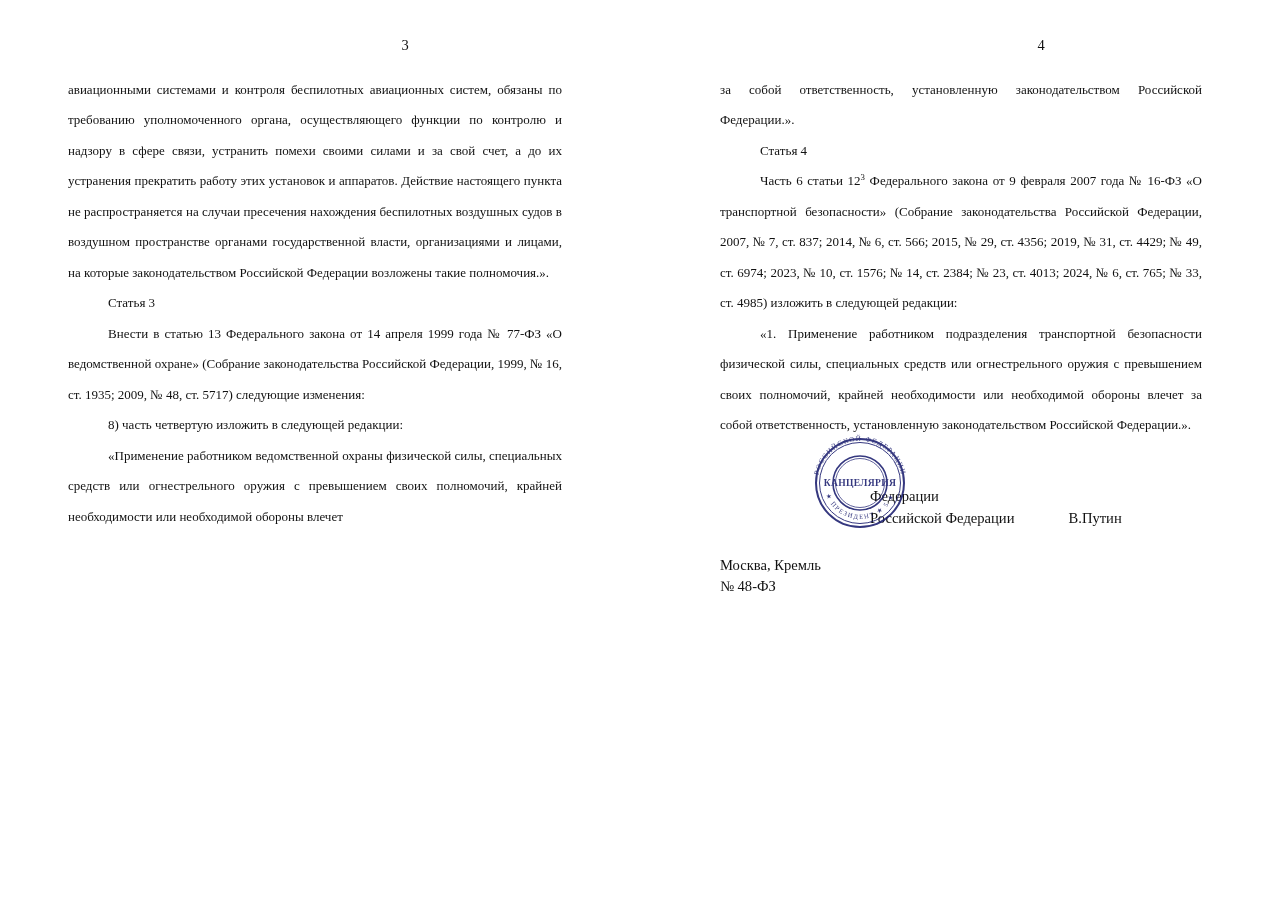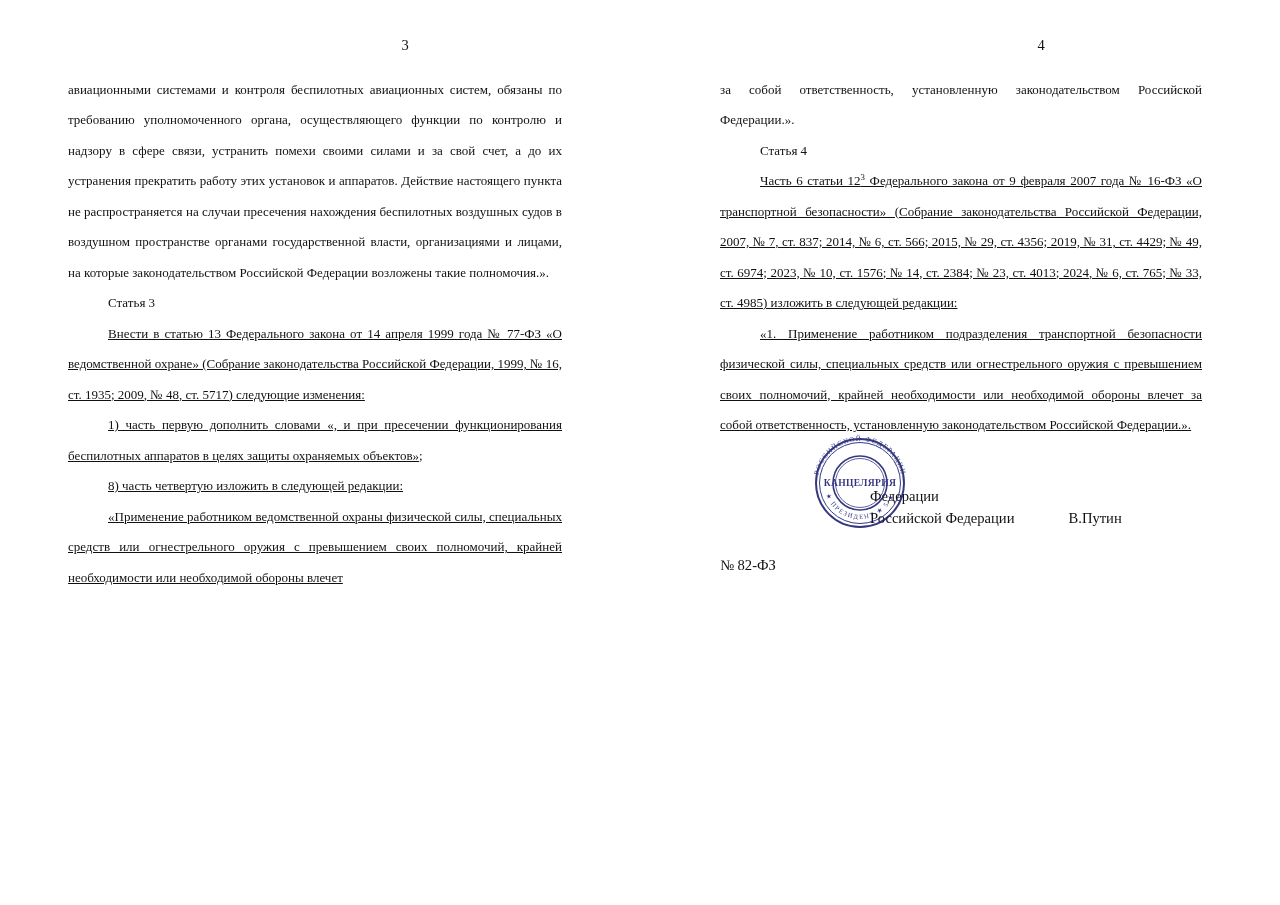--- a/index.html
+++ b/index.html
@@ -49,21 +49,20 @@
   p {
     margin: 0;
     font-size: 13px;
     line-height: 30.5px;
     text-align: justify;
     text-justify: inter-word;
     hyphens: none;
   }
   p.indent {
     text-indent: 40px;
-    text-decoration: underline;
   }
   p.heading {
     text-indent: 40px;
     font-weight: normal;
   }
   sup {
     font-size: 0.68em;
     vertical-align: super;
     line-height: 0;
   }
@@ -115,21 +114,20 @@
 
   <div class="page page-left">
     <div class="page-number">3</div>
 
     <p class="">авиационными системами и контроля беспилотных авиационных систем, обязаны по требованию уполномоченного органа, осуществляющего функции по контролю и надзору в сфере связи, устранить помехи своими силами и за свой счет, а до их устранения прекратить работу этих установок и аппаратов. Действие настоящего пункта не распространяется на случаи пресечения нахождения беспилотных воздушных судов в воздушном пространстве органами государственной власти, организациями и лицами, на которые законодательством Российской Федерации возложены такие полномочия.».</p>
 
     <p class="heading">Статья 3</p>
 
     <p class="indent">Внести в статью 13 Федерального закона от 14 апреля 1999 года № 77-ФЗ «О ведомственной охране» (Собрание законодательства Российской Федерации, 1999, № 16, ст. 1935; 2009, № 48, ст. 5717) следующие изменения:</p>
 
-    <p class="indent">1) часть первую дополнить словами «, и при пресечении функционирования беспилотных аппаратов в целях защиты охраняемых объектов»;</p>
 
     <p class="indent">8) часть четвертую изложить в следующей редакции:</p>
 
     <p class="indent">«Применение работником ведомственной охраны физической силы, специальных средств или огнестрельного оружия с превышением своих полномочий, крайней необходимости или необходимой обороны влечет</p>
   </div>
 
   <div class="page page-right">
     <div class="page-number">4</div>
 
     <p class="">за собой ответственность, установленную законодательством Российской Федерации.».</p>
@@ -168,18 +166,19 @@
         <div class="sign-row">
           <span class="sign-title">Федерации</span>
         </div>
         <div class="sign-row">
           <span class="sign-title">Российской Федерации</span>
           <span class="sign-name">В.Путин</span>
         </div>
       </div>
 
       <div class="place-block">
-        <div>№ 82-ФЗ</div>
+        <div>Москва, Кремль</div>
+        <div>№ 48-ФЗ</div>
       </div>
     </div>
   </div>
 
 </div>
 
 </body></html>

